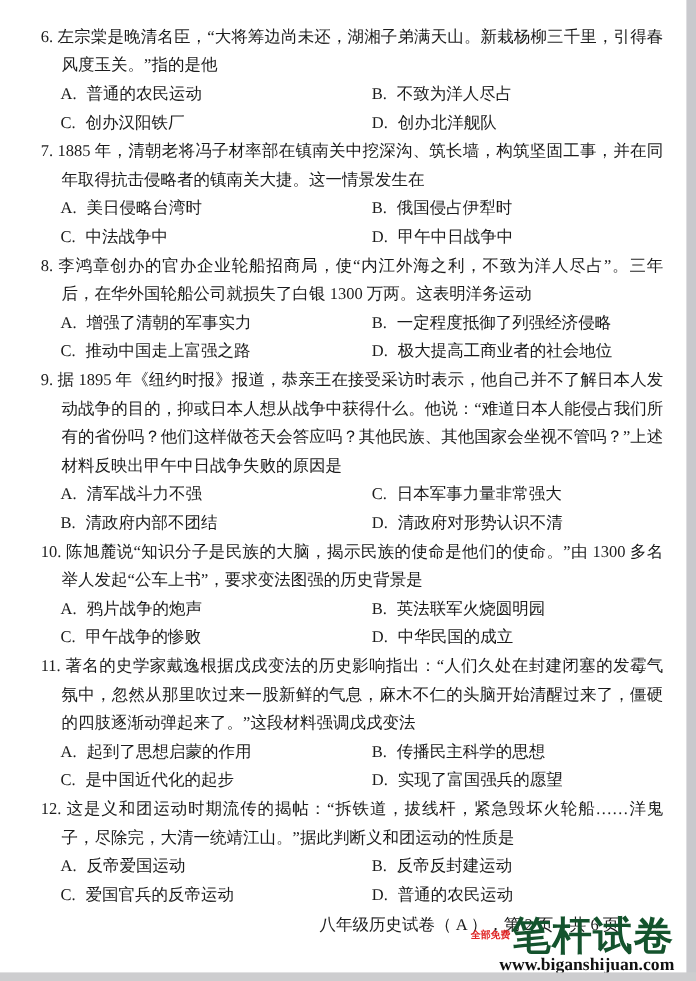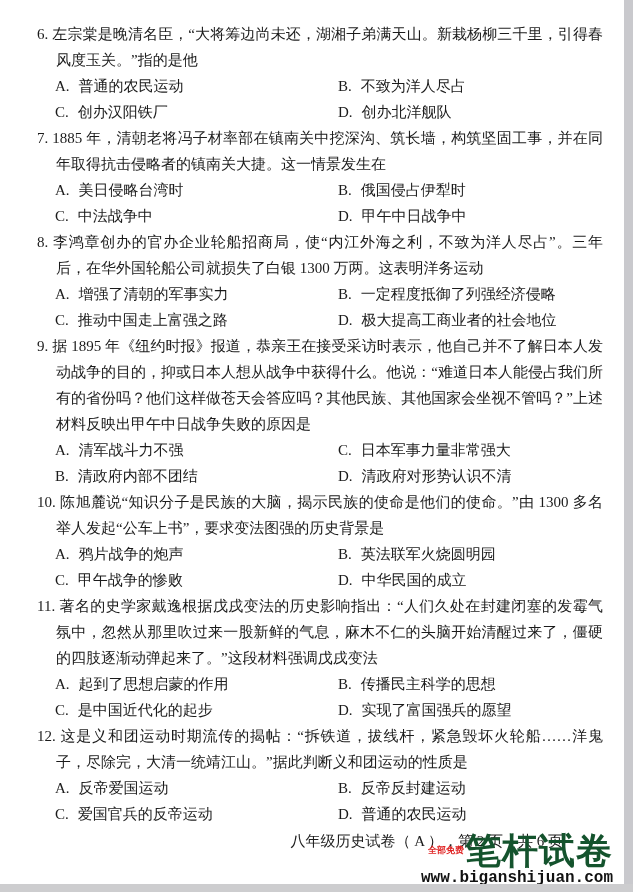--- a/index.html
+++ b/index.html
@@ -87,21 +87,21 @@
     font-weight: bold;
     color: #14532d;
     letter-spacing: 1px;
     font-family: "Liberation Sans", "DejaVu Sans", sans-serif;
   }
   .wm-url {
     font-size: 16px;
     font-weight: bold;
     color: #111;
     margin-top: 1px;
-    font-family: Liberation Mono, monospace;
+    font-family: Liberation Serif, serif;
   }
 </style>
 </head>
 <body>
 
 <div class="content">
   <div id="questions">
   <div class="question">
     <div class="stem">
       <span class="qnum">6.</span><span class="qtext">左宗棠是晚清名臣，“大将筹边尚未还，湖湘子弟满天山。新栽杨柳三千里，引得春风度玉关。”指的是他</span>

